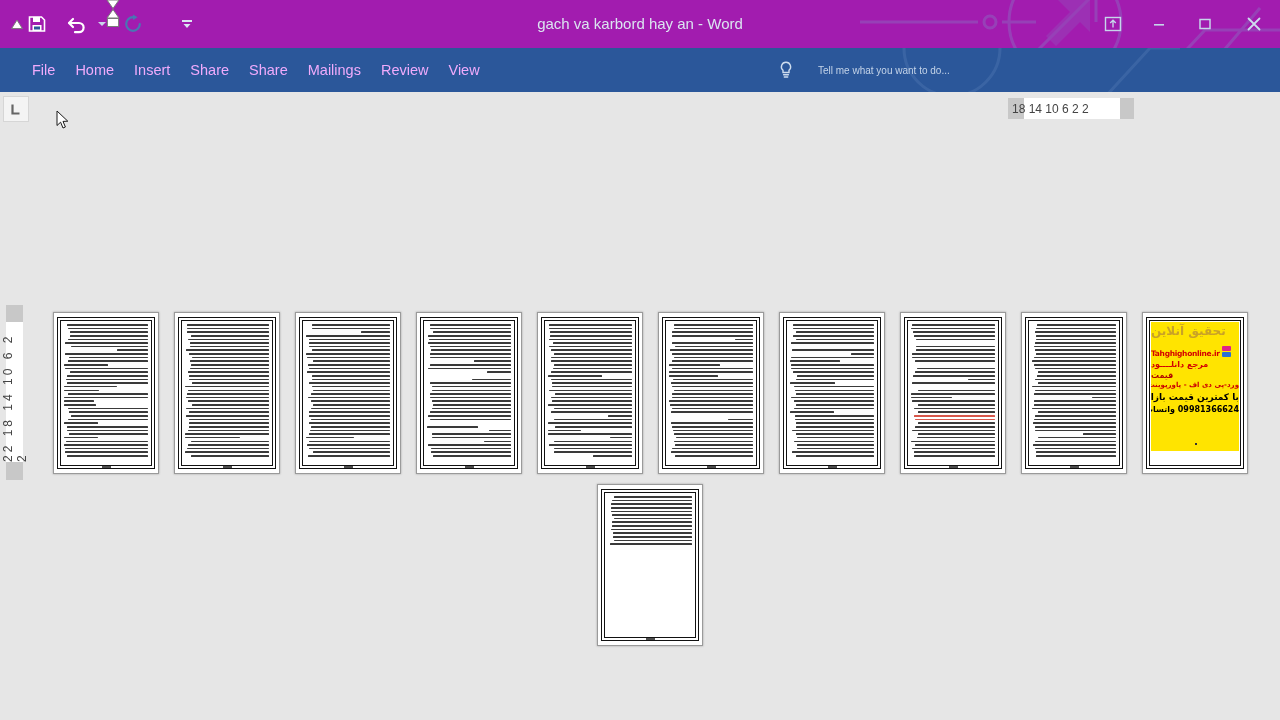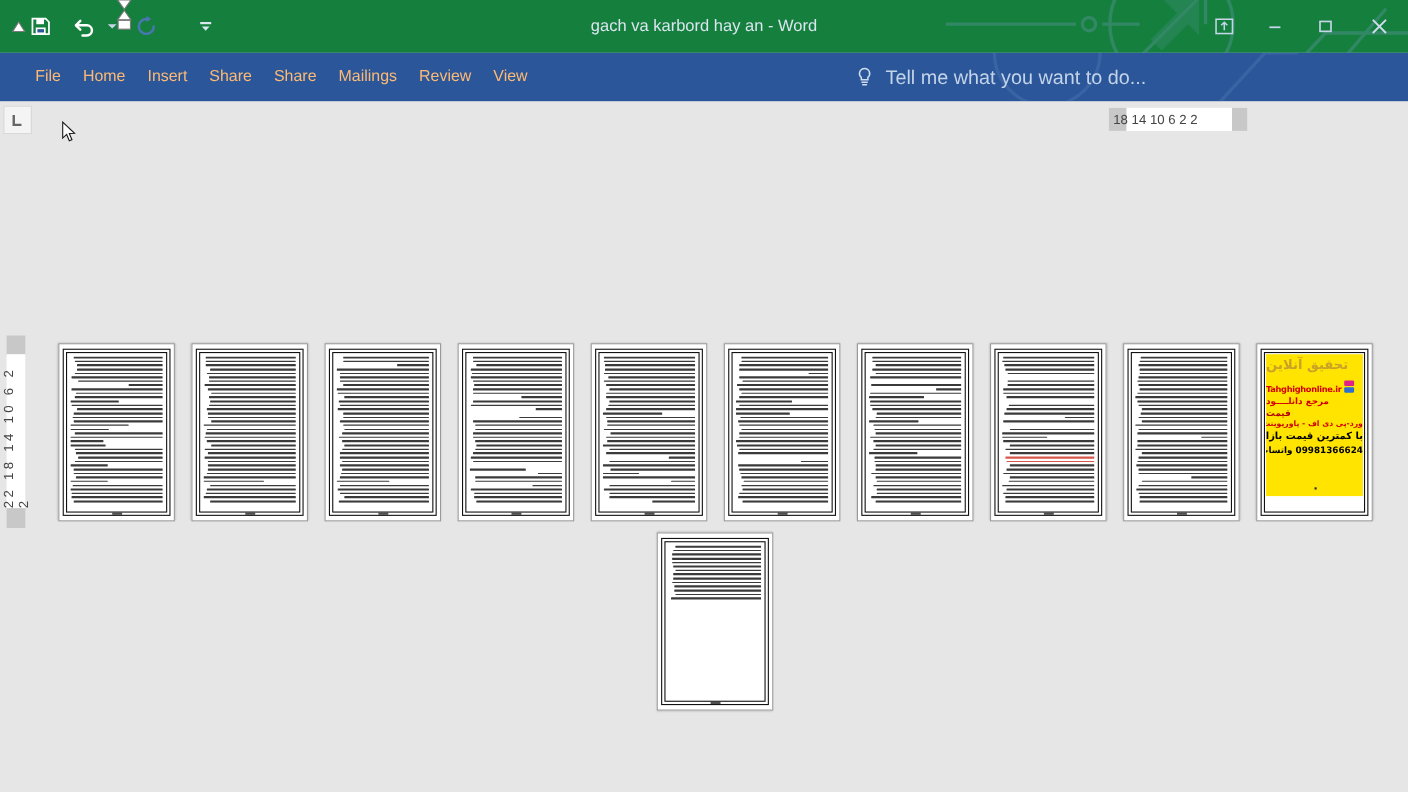--- a/index.html
+++ b/index.html
@@ -7,21 +7,21 @@
     width:1280px;height:720px;overflow:hidden;
     font-family:"Liberation Sans",sans-serif;
     background:#e6e6e6;
     -webkit-font-smoothing:antialiased;
   }
   .app{position:relative;width:1280px;height:720px;}
 
   
   .titlebar{
     position:absolute;left:0;top:0;width:1280px;height:48px;
-    background:#15803d;overflow:hidden;
+    background:#a21caf;overflow:hidden;
   }
   .tb-deco{position:absolute;right:0;top:-40px;width:420px;height:130px;opacity:.28;pointer-events:none;}
   .qat{position:absolute;left:0;top:0;height:48px;display:flex;align-items:center;z-index:3;}
   .qat-btn{width:34px;height:34px;margin-left:6px;display:flex;align-items:center;justify-content:center;cursor:pointer;}
   .qat-btn:first-child{margin-left:20px;}
   .qat-caret{width:16px;height:34px;display:flex;align-items:center;justify-content:center;cursor:pointer;}
   .caret-dn{width:0;height:0;border-left:4px solid transparent;border-right:4px solid transparent;border-top:4px solid #c9d6ea;}
   .qat-more{width:26px;height:34px;margin-left:24px;display:flex;align-items:center;justify-content:center;cursor:pointer;}
   .win-title{
     position:absolute;left:0;right:0;top:0;height:48px;line-height:48px;text-align:center;
@@ -32,25 +32,25 @@
   .wbtn.close{width:52px;}
 
   
   .ribbon{
     position:absolute;left:0;top:48px;width:1280px;height:44px;
     background:#2b579a;overflow:hidden;
   }
   .rb-deco{position:absolute;right:100px;top:-60px;width:340px;height:120px;opacity:.22;pointer-events:none;}
   .tabs{position:absolute;left:0;top:0;height:44px;display:flex;align-items:center;z-index:2;}
   .tab{
-    color:#fdba74;font-size:14.5px;padding:0 10px;height:44px;line-height:44px;cursor:pointer;white-space:nowrap;
+    color:#f0abfc;font-size:14.5px;padding:0 10px;height:44px;line-height:44px;cursor:pointer;white-space:nowrap;
   }
   .tab:first-child{margin-left:22px;}
   .tellme{position:absolute;left:778px;top:0;height:44px;display:flex;align-items:center;z-index:2;cursor:text;}
-  .tellme-txt{color:#c3d3e8;font-size:18px;margin-left:11px;}
+  .tellme-txt{color:#c3d3e8;font-size:10px;margin-left:24px;}
   .share{
     position:absolute;right:0;top:0;height:44px;display:flex;align-items:center;gap:7px;
     padding:0 16px 0 14px;cursor:pointer;z-index:2;
   }
   .share-txt{color:#fff;font-size:14.5px;}
 
   
   .tabsel{
     position:absolute;left:3px;top:96px;width:24px;height:24px;background:#f4f4f4;
     border:1px solid #d6d6d6;display:flex;align-items:center;justify-content:center;cursor:pointer;

